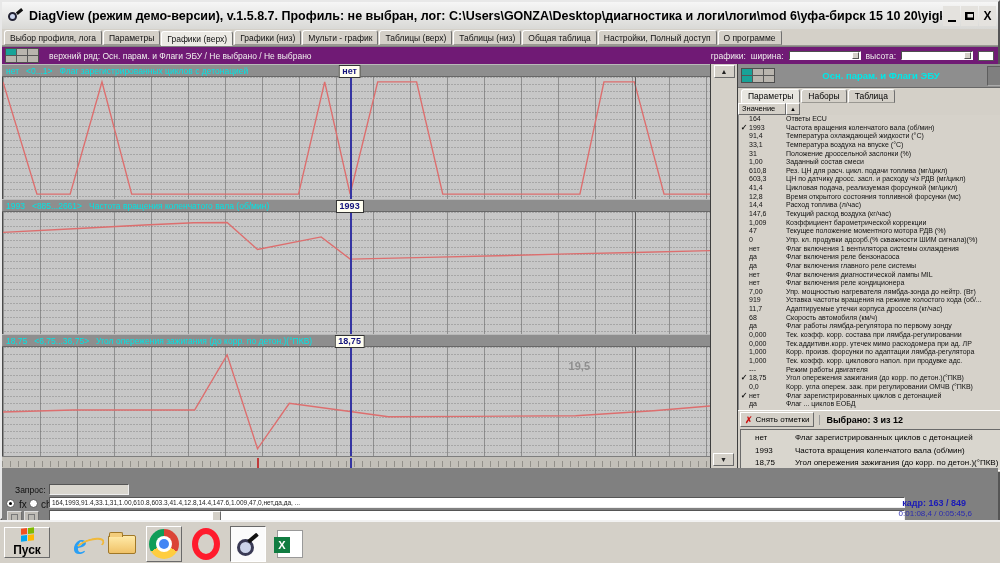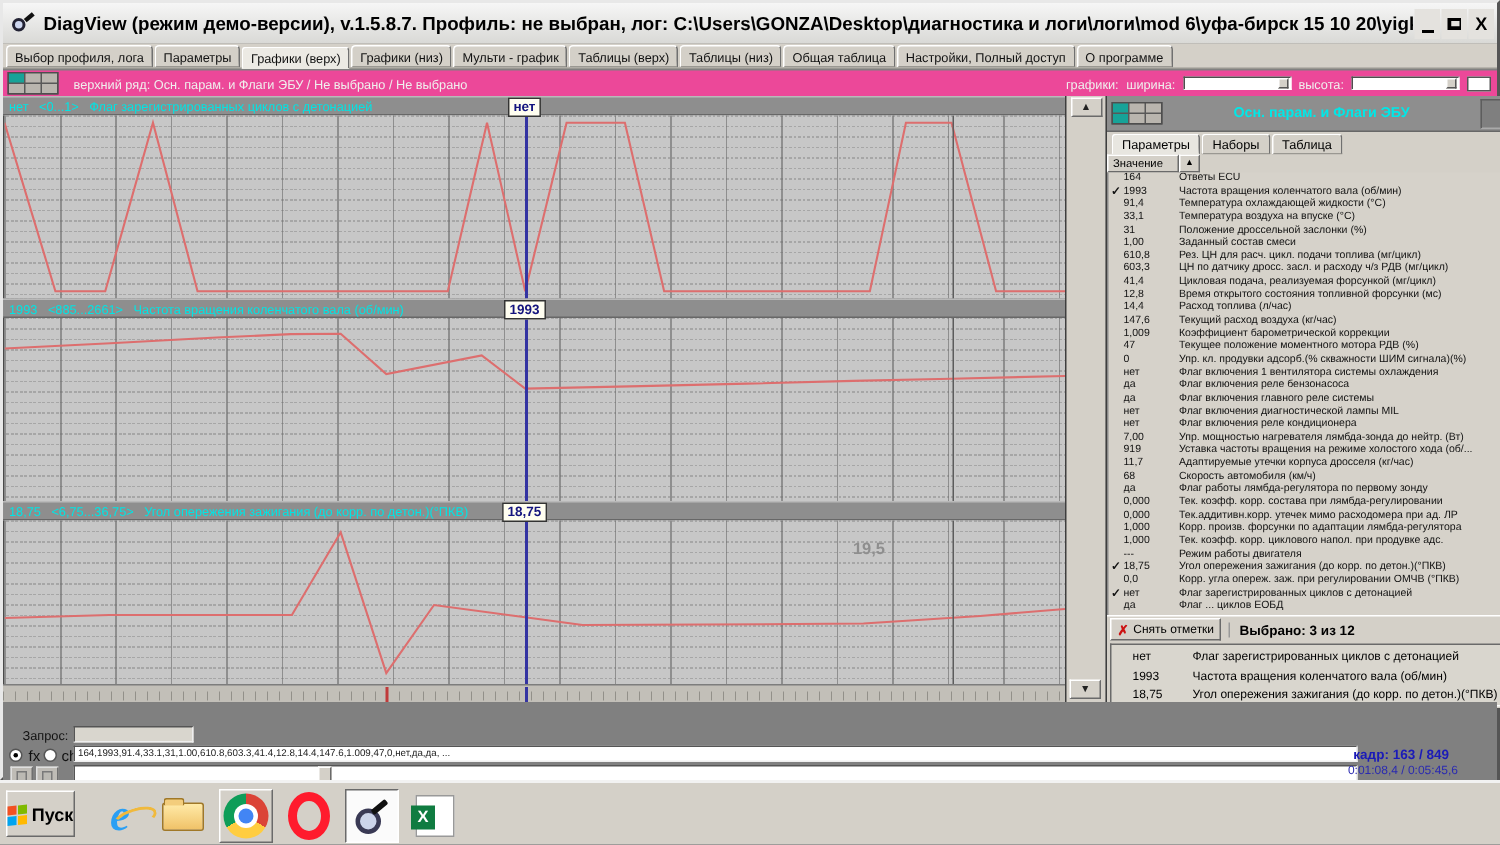--- a/index.html
+++ b/index.html
@@ -24,21 +24,21 @@
   .wbtn .restbox { width:9px; height:8px; border:1px solid #000; border-top-width:2px; box-shadow:2px -2px 0 -0.5px #000 inset; }
 
   
   #menubar { position:absolute; left:0; top:27px; right:0; height:17px; background:#d4d0c8;
              display:flex; align-items:flex-end; padding-left:2px; border-bottom:1px solid #9a9892; }
   .mtab { font-size:8.5px; padding:2px 5px 1px 5px; margin-right:1px; background:#d4d0c8; color:#111;
           border:1px solid; border-color:#fff #707070 #9a9892 #fff; border-radius:3px 3px 0 0; white-space:nowrap; }
   .mtab.active { background:#eceae4; border-bottom-color:#eceae4; position:relative; top:1px; }
 
   
-  #toolbar { position:absolute; left:0; top:45px; right:0; height:17px; background:#ec4899;
+  #toolbar { position:absolute; left:0; top:45px; right:0; height:17px; background:#701a75;
              display:flex; align-items:center; color:#f0f0ee; font-size:8.5px; }
   .gridicon { display:grid; grid-template-columns:repeat(3,10px); grid-template-rows:repeat(2,6px);
               border:1px solid #4e4e4e; background:#585858; gap:1px; }
   .gridicon span { background:#b9b5ae; }
   .gridicon span.teal { background:#17a398; }
   #toolbar .gridicon { margin-left:3px; }
   #toolbar-label { margin-left:10px; }
   #toolbar-right { position:absolute; right:4px; top:0; height:17px; display:flex; align-items:center; gap:5px; }
   .slider { width:72px; height:9px; background:#fff; border:1px solid; border-color:#4e4e4e #fff #fff #4e4e4e; position:relative; }
   .slider .sthumb { position:absolute; right:1px; top:0; width:7px; height:7px; background:#d4d0c8;
@@ -120,21 +120,21 @@
               font-size:6.5px; font-family:"Liberation Sans",sans-serif; color:#222; padding:0 2px; }
   .mini-btn { position:absolute; top:43px; width:15px; height:14px; opacity:.75; display:flex; align-items:center; justify-content:center; }
   .mini-btn .pg { width:7px; height:9px; border:1px solid #777; background:#cfccc4; }
   #pos-track { position:absolute; left:47px; top:42px; width:856px; height:12px; background:#fff; border:1px solid; border-color:#555 #eee #eee #555; }
   #pos-thumb { position:absolute; top:0px; width:9px; height:10px; }
   #frame-label { position:absolute; right:32px; top:30px; font-size:9px; font-weight:bold; color:#1a1ab8; }
   #time-label { position:absolute; right:26px; top:41px; font-size:8px; color:#2a2ab0; }
 
   
   #taskbar { position:absolute; left:0; top:520px; width:1000px; height:43px; background:#d4d0c8; border-top:2px solid #f2f2f2; }
-  #start-btn { position:absolute; left:4px; top:5px; width:46px; height:31px; display:flex; align-items:center; justify-content:center; gap:3px; font-weight:bold; font-size:12px; }
+  #start-btn { position:absolute; left:4px; top:5px; width:46px; height:31px; display:flex; align-items:center; justify-content:center; gap:3px; font-weight:bold; font-size:12px;flex-direction:column; }
   .flag { width:13px; height:12px; display:grid; grid-template:6px 6px / 6px 6px; gap:1px; transform:skewY(-6deg); }
   .flag i:nth-child(1){background:#f25022}.flag i:nth-child(2){background:#7fba00}
   .flag i:nth-child(3){background:#00a4ef}.flag i:nth-child(4){background:#ffb900}
   .qicon { position:absolute; top:4px; width:36px; height:36px; display:flex; align-items:center; justify-content:center; }
   .qbtn { border:1px solid; border-color:#fff #6a6a6a #6a6a6a #fff; }
   .qbtn.pressed { border-color:#6a6a6a #fff #fff #6a6a6a; background:#fbfbfb; }
   #ie-icon { font-family:"Liberation Serif",serif; font-style:italic; font-weight:bold; font-size:30px; color:#2a9ff4; position:relative; }
   #ie-icon i { position:absolute; left:2px; top:12px; width:30px; height:13px; border:2px solid #f0b93c; border-left-color:transparent; border-bottom-color:transparent; border-radius:50%; transform:rotate(-18deg); }
   .folder { width:28px; height:19px; background:linear-gradient(#ffeaa8,#f0c268); border:1px solid #a07828; border-radius:2px; position:relative; }
   .folder:before { content:""; position:absolute; left:0; top:-4px; width:12px; height:4px; background:#f3cd7c; border:1px solid #a07828; border-bottom:none; border-radius:2px 2px 0 0; }

